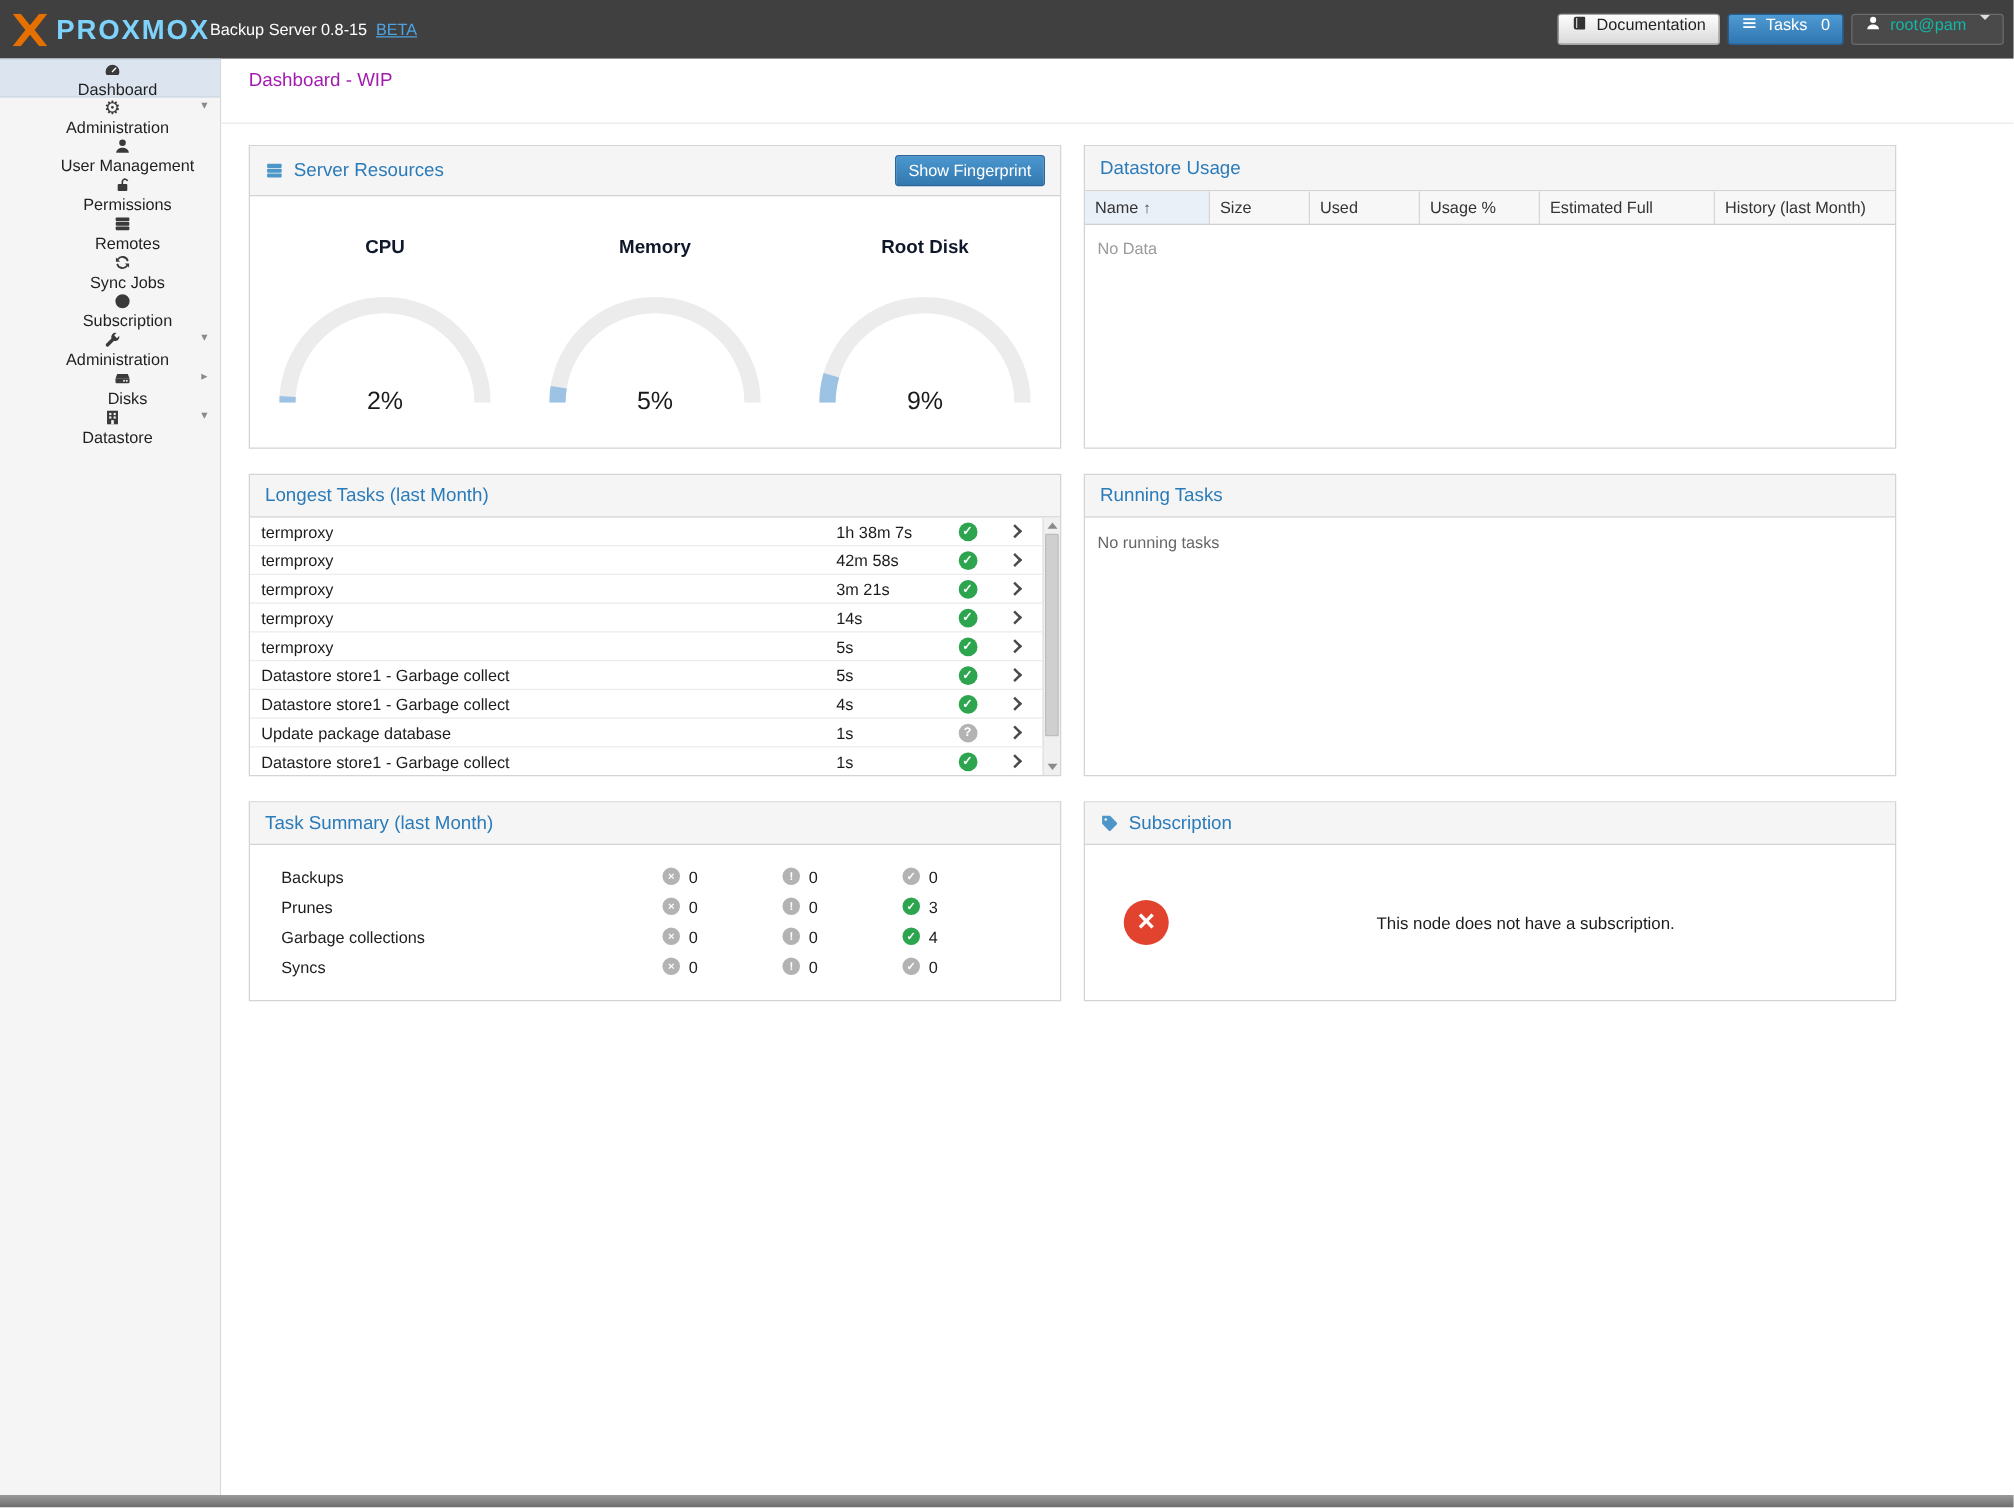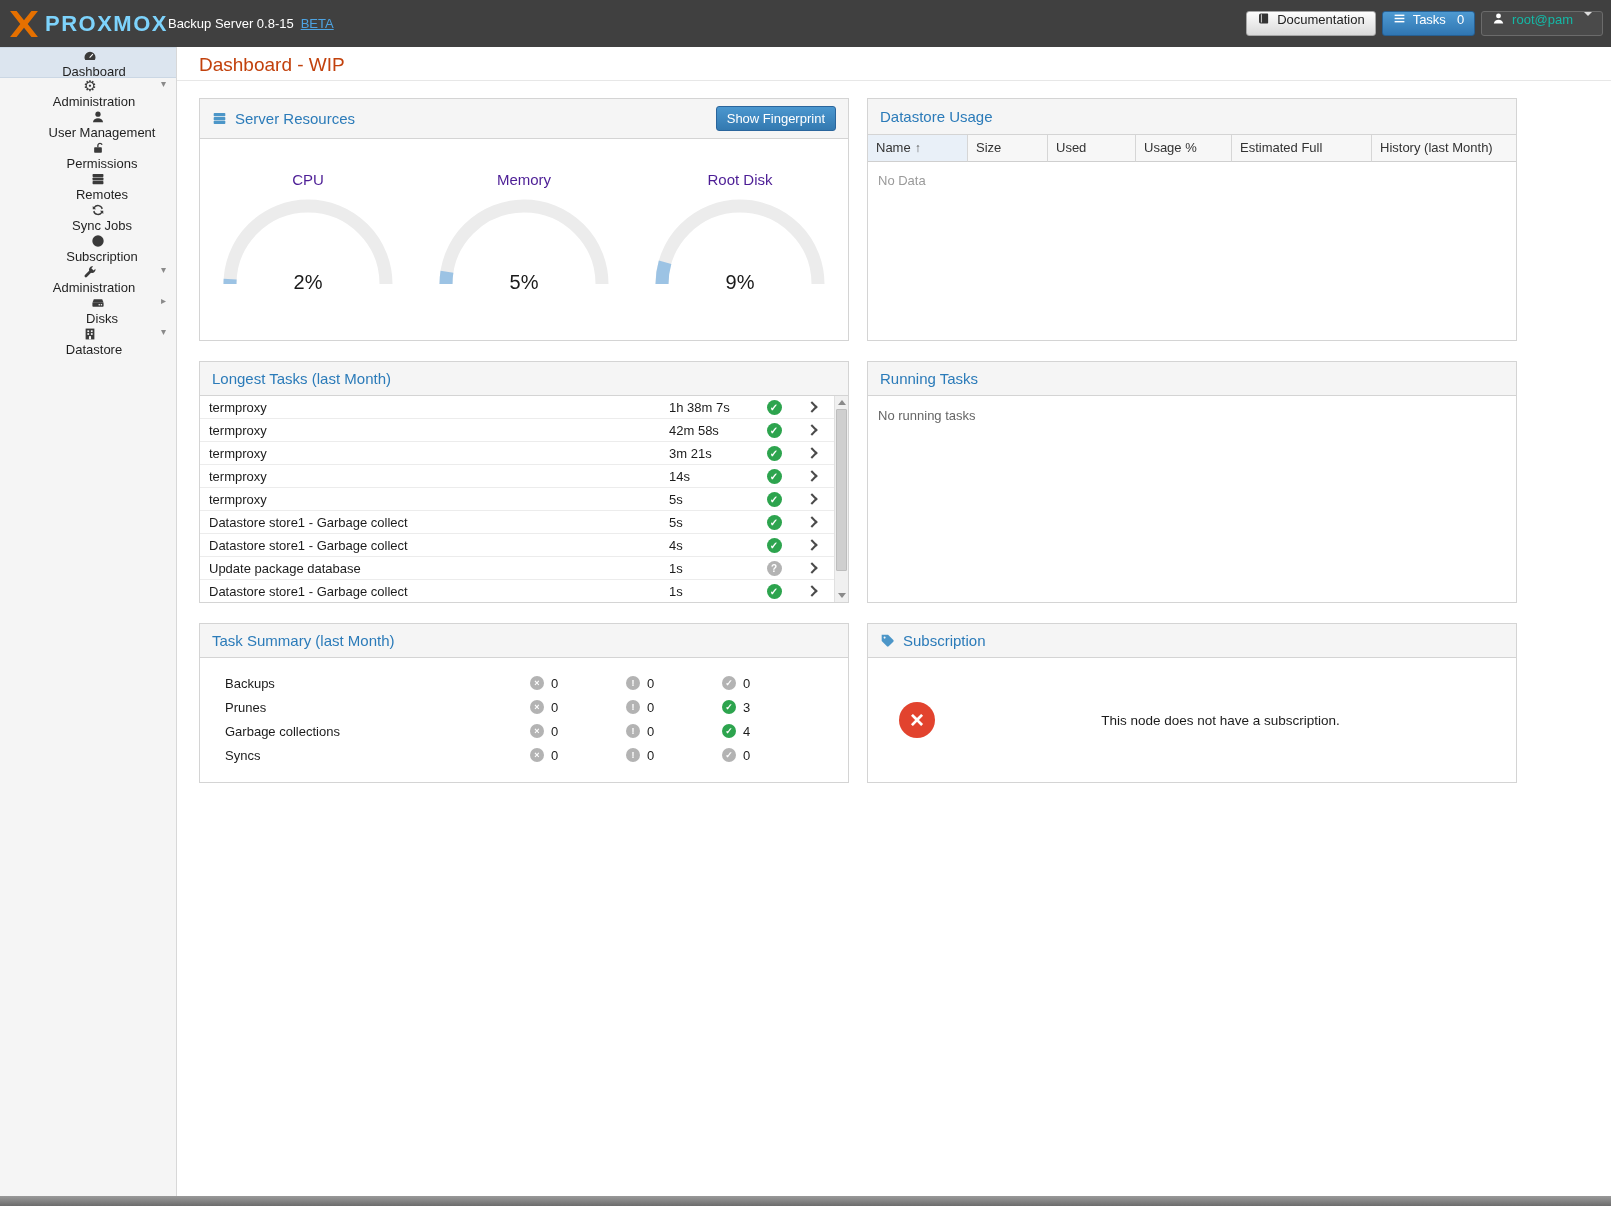--- a/index.html
+++ b/index.html
@@ -27,39 +27,39 @@
 
   
   .side-item { height:31px; display:flex; align-items:center; padding-left:12px; font-size:13px; color:#1f1f1f; position:relative; cursor:pointer;flex-direction:column; }
   .side-item.child { padding-left:28px; }
   .side-item.selected { background:#dce5ef; border-top:1px solid #cbd7e4; border-bottom:1px solid #cbd7e4; }
   .side-icon { width:16px; height:16px; margin-right:8px; display:flex; align-items:center; justify-content:center; flex:0 0 16px; font-size:15px; color:#3a3a3a; }
   .side-icon svg { width:14px; height:14px; fill:#3a3a3a; }
   .side-caret { position:absolute; right:10px; color:#8a8a8a; font-size:10px; }
 
   
-  .page-header { height:34px; line-height:36px; padding-left:22px; color:#c2410c; font-size:19px; border-bottom:1px solid #e7e7e7; }
+  .page-header { height:52px; line-height:36px; padding-left:22px; color:#a21caf; font-size:15px; border-bottom:1px solid #e7e7e7; }
   .content { padding:17px 0 0 22px; }
   .cols { display:flex; gap:18px; }
   .col { width:650px; display:flex; flex-direction:column; gap:20px; }
 
   
   .panel { border:1px solid #d4d4d4; background:#fff; display:flex; flex-direction:column; }
   .h243 { height:243px; } .h242 { height:242px; } .h160 { height:160px; }
   .panel-header { background:#f5f5f5; border-bottom:1px solid #d4d4d4; display:flex; align-items:center; padding:0 12px; height:34px; color:#2b7bb9; font-size:15px; flex:0 0 auto; }
   .ph40 { height:40px; } .ph36 { height:36px; }
   .panel-icon { margin-right:8px; display:flex; align-items:center; }
   .panel-icon svg { width:15px; height:15px; fill:#4c96c8; }
   .panel-body { flex:1; position:relative; overflow:hidden; }
   .btn-fingerprint { margin-left:auto; background:linear-gradient(#4b97cf,#3379b0); border:1px solid #2a659c; color:#fff; font-size:13px; padding:4px 10px; border-radius:3px; cursor:pointer; }
 
   
   .gauges { display:flex; padding-top:32px; }
   .gauge { flex:1; text-align:center; }
-  .gauge-label { font-weight:normal; font-size:15px; color:#4c1d95; margin-bottom:4px; }
+  .gauge-label { font-weight:bold; font-size:15px; color:#0f172a; margin-bottom:24px; }
   .gauge svg text { font-size:20px; fill:#1a1a1a; text-anchor:middle; font-family:"Liberation Sans",sans-serif; }
 
   
   .du-head { display:flex; }
   .du-cell { height:27px; line-height:26px; font-size:13px; color:#333; padding-left:8px; background:#f7f7f7; border-right:1px solid #d6d6d6; border-bottom:1px solid #cfcfcf; cursor:pointer; white-space:nowrap; overflow:hidden; }
   .du-cell.sorted { background:#e9f0f8; }
   .c0{width:100px;} .c1{width:80px;} .c2{width:88px;} .c3{width:96px;} .c4{width:140px;} .c5{flex:1; border-right:none;}
   .sort-arrow { color:#555; font-size:12px; margin-left:4px; }
   .empty-text { color:#9a9a9a; font-size:13px; padding:11px 10px; }
 

